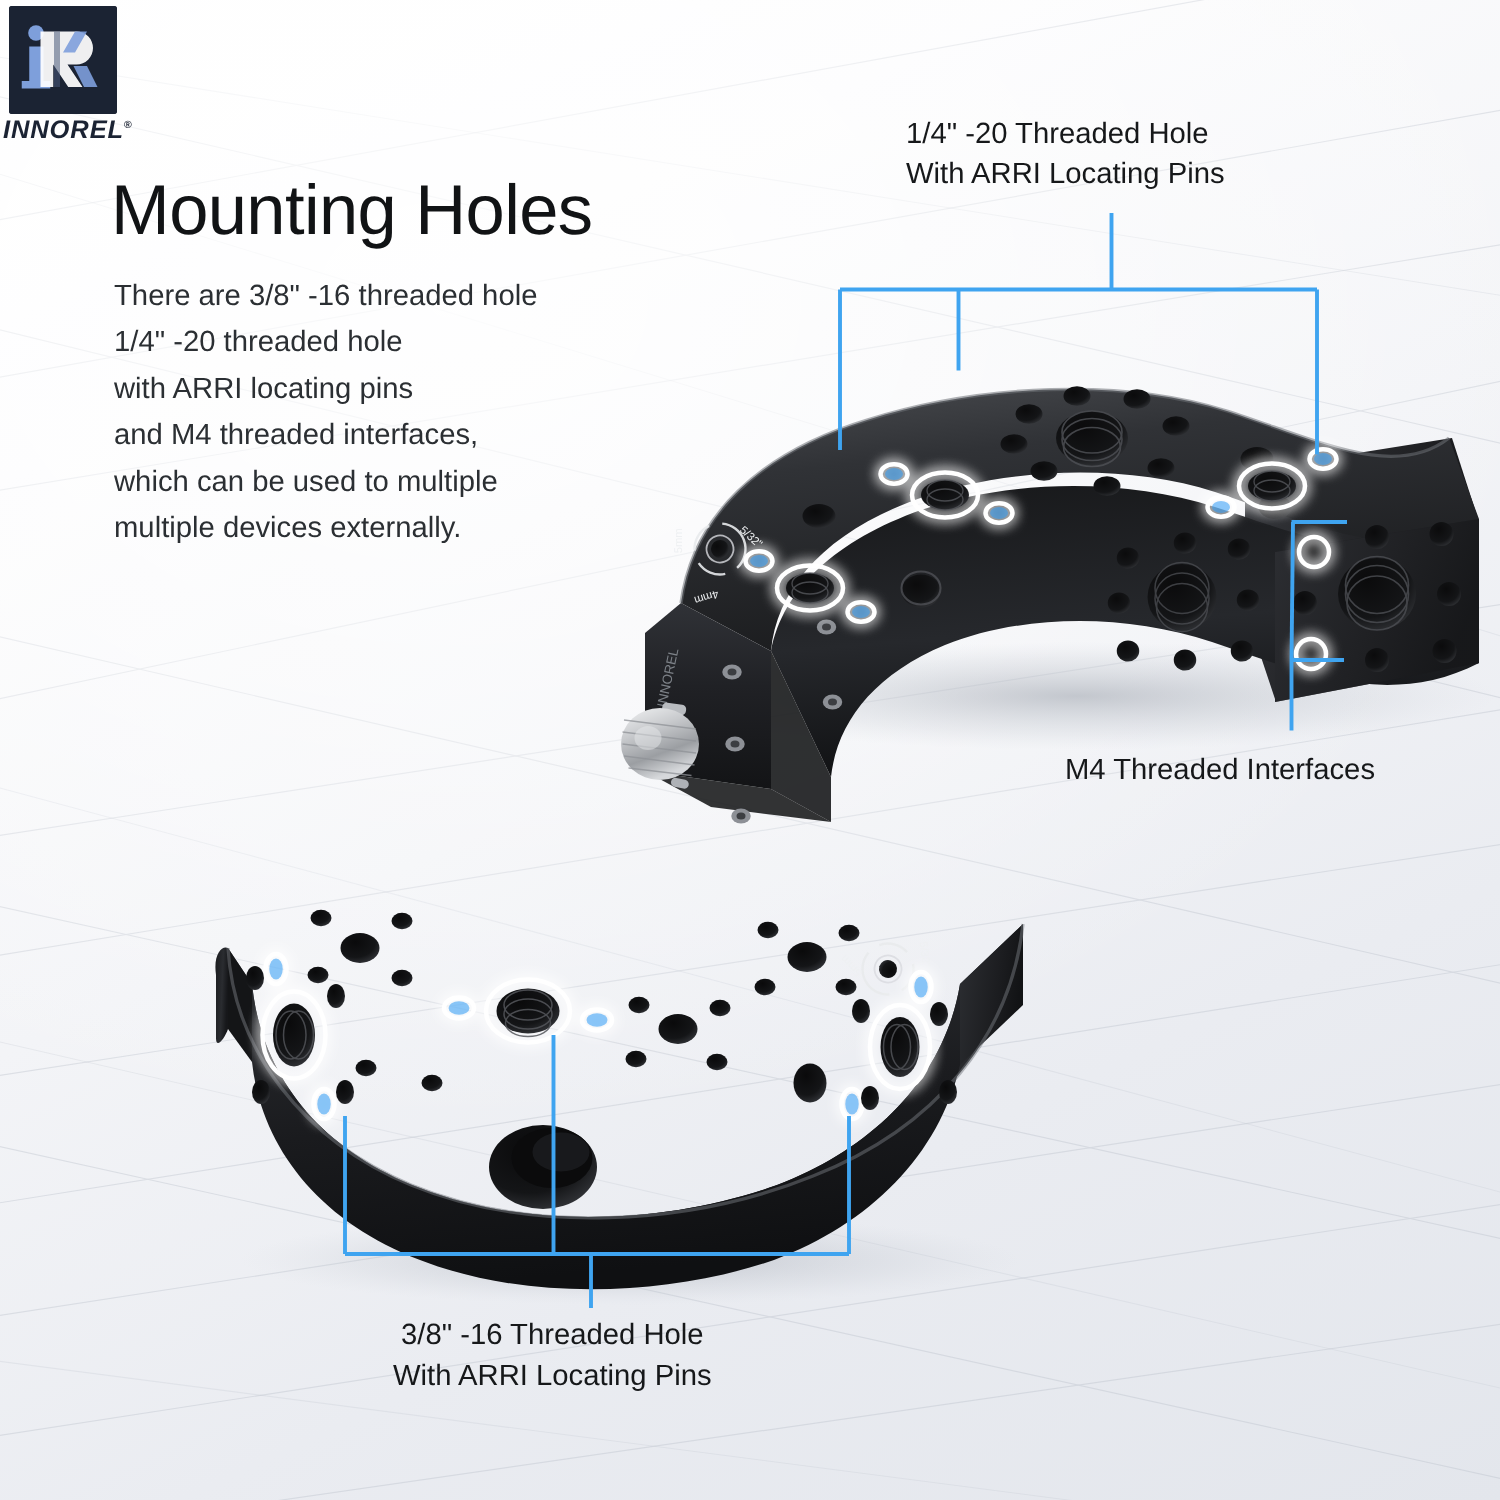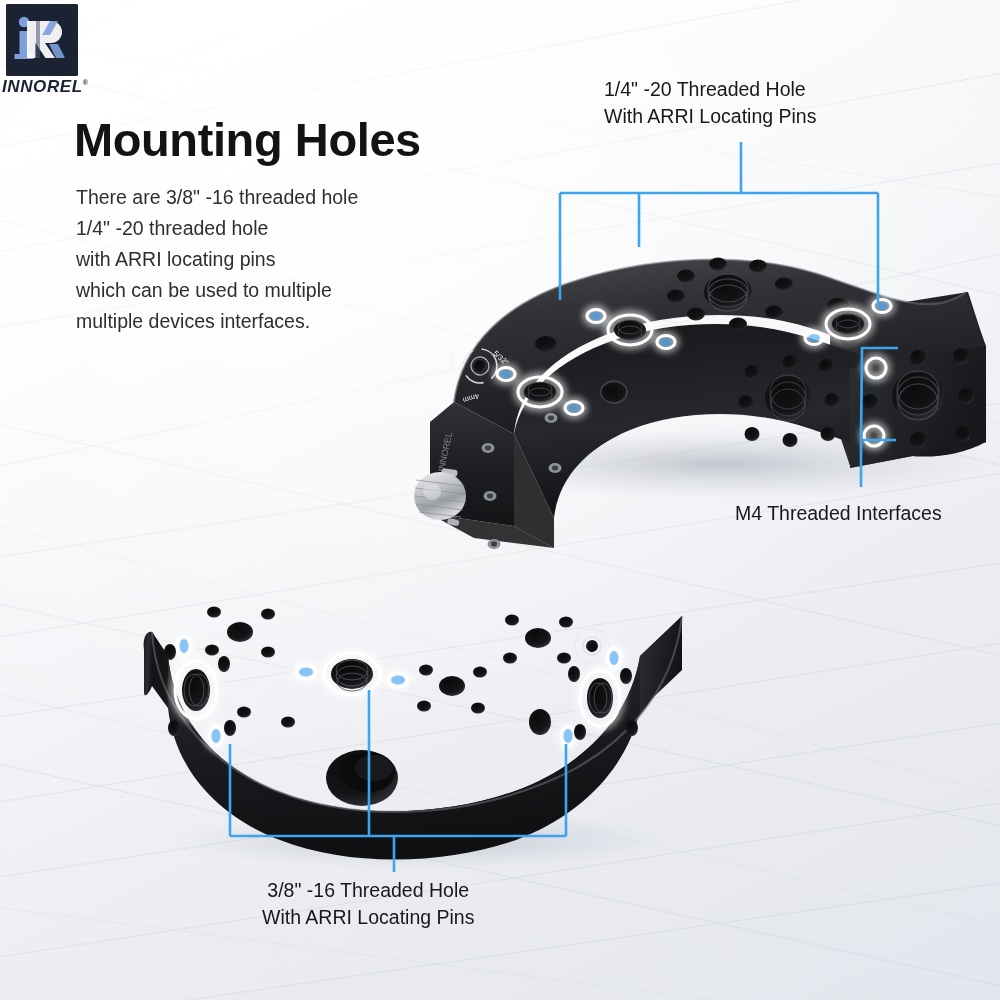--- a/index.html
+++ b/index.html
@@ -55,21 +55,21 @@
     margin-left: -4px;
     white-space: nowrap;
   }
   #logo-wordmark sup { font-size: 7px; vertical-align: super; font-style: normal; }
 
   
   #page-title {
     position: absolute;
     left: 74px; top: 112px;
     font-size: 47px;
-    font-weight: 700;
+    font-weight: 400;
     color: #111315;
     letter-spacing: -0.4px;
     white-space: nowrap;
   }
   #intro-paragraph {
     position: absolute;
     left: 76px; top: 182px;
     width: 360px;
     font-size: 19.5px;
     line-height: 31px;
@@ -79,21 +79,21 @@
 
   
   .callout-label {
     position: absolute;
     font-size: 19.5px;
     line-height: 27px;
     color: #16181a;
     white-space: nowrap;
   }
   #callout-quarter-label { left: 604px; top: 76px; }
-  #callout-m4-label      { left: 710px; top: 500px; margin-left: 25px; }
+  #callout-m4-label      { left: 710px; top: 500px; }
   #callout-threeeighth-label { left: 262px; top: 877px; text-align: center; }
 
   
   #leader-lines { position: absolute; inset: 0; pointer-events: none; }
 
   
   .product { position: absolute; }
   #product-top    { left: 418px; top: 196px;  width: 582px; height: 310px; }
   #product-bottom { left: 140px; top: 540px;  width: 560px; height: 330px; }
 
@@ -151,22 +151,23 @@
       <span>INNOREL</span><sup>®</sup>
     </div>
   </div>
 
   <h1 id="page-title">Mounting Holes</h1>
 
   <div id="intro-paragraph">
     <span class="ln">There are 3/8" -16 threaded hole</span>
     <span class="ln">1/4" -20 threaded hole</span>
     <span class="ln">with ARRI locating pins</span>
+    <span class="ln">and M4 threaded interfaces,</span>
     <span class="ln">which can be used to multiple</span>
-    <span class="ln">multiple devices interfaces.</span>
+    <span class="ln">multiple devices externally.</span>
   </div>
 
   <div class="product" id="product-top">
     <svg viewBox="0 0 582 310">
       <defs>
         <linearGradient id="topFaceG" x1="0" y1="0" x2="0.35" y2="1">
           <stop offset="0%" stop-color="#4a4c50"></stop>
           <stop offset="32%" stop-color="#303236"></stop>
           <stop offset="100%" stop-color="#1a1b1d"></stop>
         </linearGradient>

